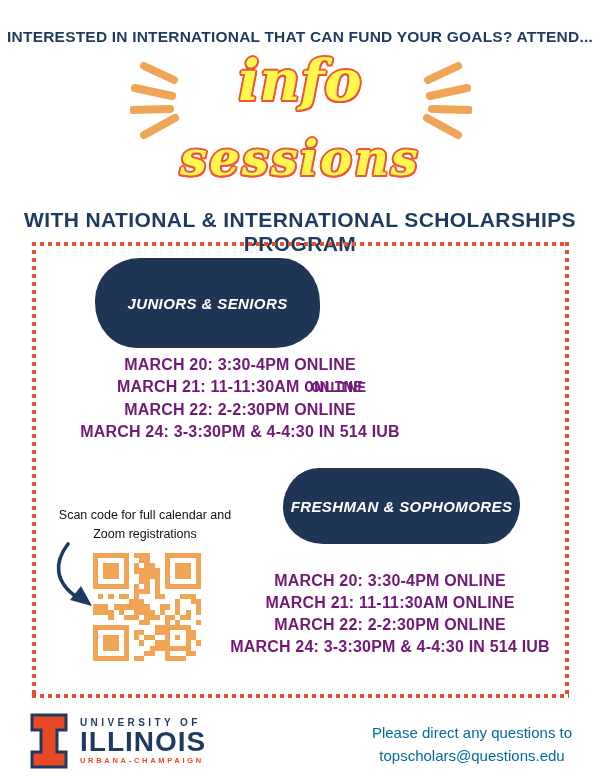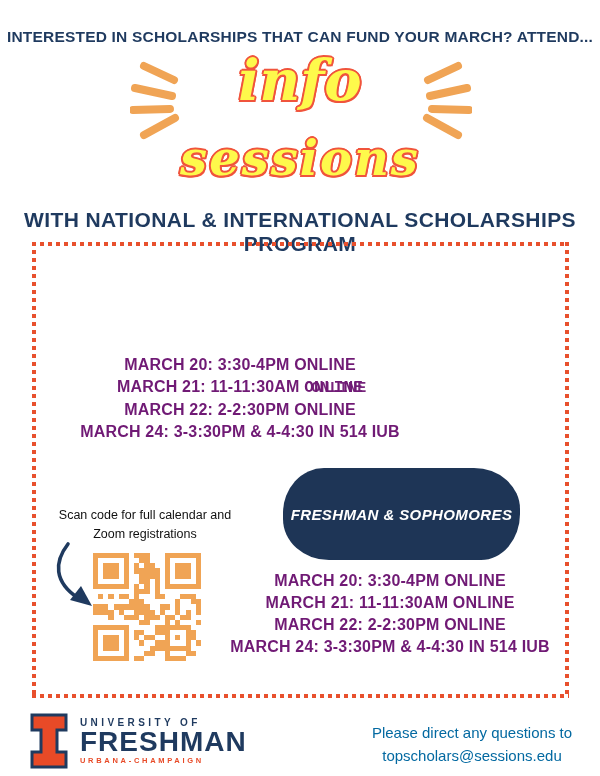--- a/index.html
+++ b/index.html
@@ -43,21 +43,21 @@
   .dot-top { top:0; } .dot-bottom { bottom:0; } .dot-left { left:0; } .dot-right { right:0; }
 
   
   .pill {
     position:absolute; background:#1E3556; color:#ffffff;
     display:flex; align-items:center; justify-content:center;
     font-weight:700; font-style:italic; letter-spacing:0.4px;
   }
   .pill-juniors { left:95px; top:258px; width:225px; height:90px; font-size:15px;
     border-radius:45px 39px 45px 41px / 42px 45px 39px 45px; }
-  .pill-freshmen { left:283px; top:468px; width:237px; height:92px; font-size:15px;
+  .pill-freshmen { left:283px; top:468px; width:237px; height:76px; font-size:15px;
     border-radius:41px 46px 39px 46px / 45px 41px 46px 41px; }
 
   
   .schedule {
     position:absolute; text-align:center; color:#701a75;
     font-weight:700; font-size:16px; line-height:22px; letter-spacing:0.2px;
   }
   .schedule-juniors { left:20px; top:354px; width:440px; }
   .schedule-freshmen { left:205px; top:570px; width:370px; }
   .overlap { position:relative; display:inline-block;font-family:Liberation Mono, monospace; }
@@ -80,21 +80,21 @@
   .contact {
     position:absolute; left:352px; top:722px; width:240px; text-align:center;
     color:#0369a1; font-size:15px; line-height:1.5;
   }
 </style>
 </head>
 <body>
 
 <div class="page">
 
-  <div class="headline">INTERESTED IN SCHOLARSHIPS THAT CAN FUND YOUR MARCH? ATTEND...</div>
+  <div class="headline">INTERESTED IN INTERNATIONAL THAT CAN FUND YOUR GOALS? ATTEND...</div>
 
   <svg class="fan fan-left" viewBox="0 0 70 85">
     <g stroke="#F0A455" stroke-width="8" stroke-linecap="round" fill="none">
       <path d="M14 10 L44 24"></path>
       <path d="M5 32 L42 40"></path>
       <path d="M3 54 L40 53"></path>
       <path d="M14 79 L45 62"></path>
     </g>
   </svg>
   <svg class="fan fan-right" viewBox="0 0 70 85">
@@ -111,20 +111,23 @@
 
   <div class="subtitle">WITH NATIONAL &amp; INTERNATIONAL SCHOLARSHIPS PROGRAM</div>
 
   <div class="dotted-box">
     <div class="dot-edge dot-h dot-top"></div>
     <div class="dot-edge dot-h dot-bottom"></div>
     <div class="dot-edge dot-v dot-left"></div>
     <div class="dot-edge dot-v dot-right"></div>
   </div>
 
+  <div class="pill pill-juniors">
+    <span>JUNIORS &amp; SENIORS</span>
+  </div>
   <div class="schedule schedule-juniors">
     <div>MARCH 20: 3:30-4PM ONLINE</div>
     <div>
       <span>MARCH 21: 11-11:30AM </span><span class="overlap"><span>ONLINE</span><span class="ghost">ONLINE</span></span>
     </div>
     <div>MARCH 22: 2-2:30PM ONLINE</div>
     <div>MARCH 24: 3-3:30PM &amp; 4-4:30 IN 514 IUB</div>
   </div>
 
   <div class="scan-note">
@@ -378,22 +381,22 @@
     <div>MARCH 22: 2-2:30PM ONLINE</div>
     <div>MARCH 24: 3-3:30PM &amp; 4-4:30 IN 514 IUB</div>
   </div>
 
   <div class="logo">
     <svg width="42" height="58" viewBox="0 0 42 58">
       <path d="M4 3 h34 v15 h-9 v22 h9 v15 H4 V40 h9 V18 H4 Z" fill="#E84A27" stroke="#1F3A5F" stroke-width="3" stroke-linejoin="miter"></path>
     </svg>
     <div class="logo-text">
       <div class="logo-univ">UNIVERSITY OF</div>
-      <div class="logo-illinois">FRESHMAN</div>
+      <div class="logo-illinois">ILLINOIS</div>
       <div class="logo-urbana">URBANA-CHAMPAIGN</div>
     </div>
   </div>
   <div class="contact">
     <div>Please direct any questions to</div>
-    <div>topscholars@sessions.edu</div>
+    <div>topscholars@questions.edu</div>
   </div>
 
 </div>
 
 </body></html>

